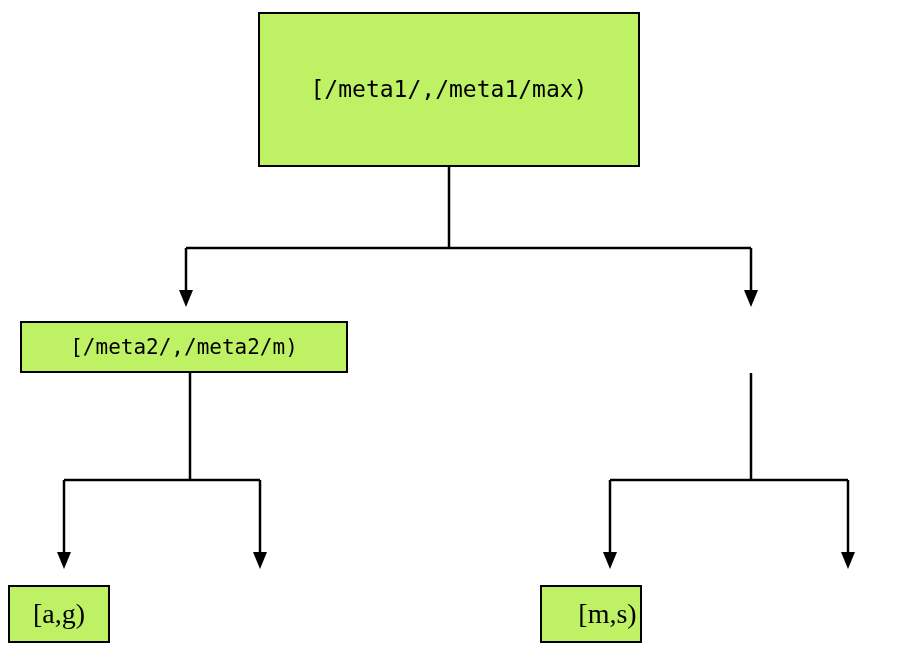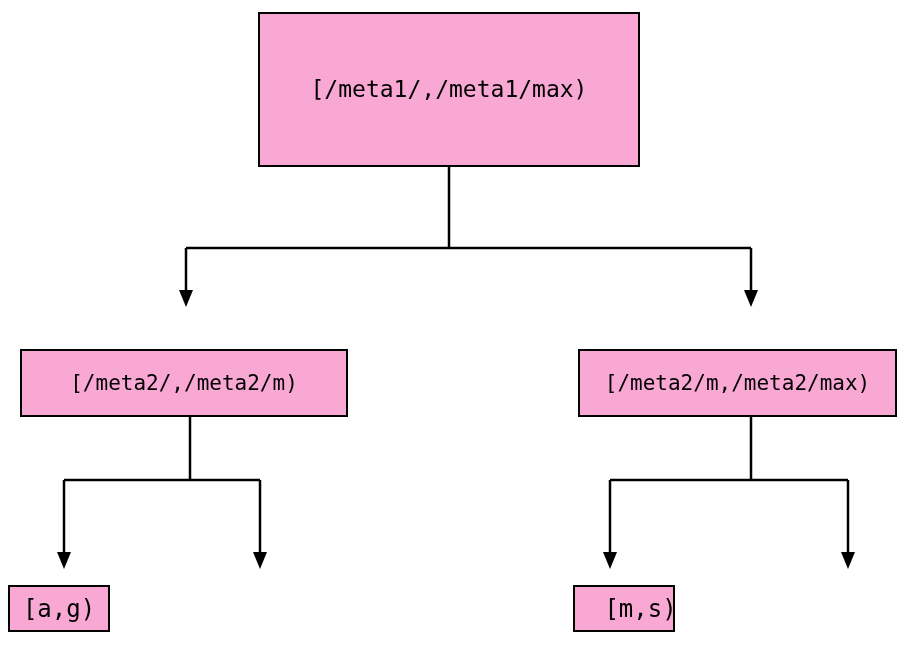--- a/index.html
+++ b/index.html
@@ -23,61 +23,61 @@
     position: absolute;
     left: 0;
     top: 0;
     width: 912px;
     height: 652px;
   }
   .node {
     position: absolute;
     box-sizing: border-box;
     border: 2px solid #000000;
-    background: #f9a8d4;
+    background: #bef264;
     display: flex;
     align-items: center;
     justify-content: center;
     color: #000000;
     white-space: pre;
   }
   .node-label {
     display: block;
     line-height: 1;
     letter-spacing: 0px;
   }
   .node-root {
     left: 258px;
     top: 12px;
     width: 382px;
     height: 155px;
     font-size: 23px;
   }
   .node-mid {
     top: 321px;
-    height: 68px;
+    height: 52px;
     font-size: 21px;
-    margin-top: 28px;
   }
   .node-mid-left {
     left: 20px;
     width: 328px;
   }
   .node-mid-right {
     left: 578px;
     width: 319px;
   }
   .node-leaf {
     top: 585px;
-    height: 47px;
-    font-size: 24px;
+    height: 58px;
+    font-size: 28px;
+    font-family: Liberation Serif, serif;
   }
   .leaf-1 { left: 8px;   width: 102px; }
   .leaf-2 { left: 204px; width: 102px; }
-  .leaf-3 { left: 573px; width: 102px; padding-left: 33px; }
+  .leaf-3 { left: 540px; width: 102px; padding-left: 33px; }
   .leaf-4 { left: 776px; width: 124px; }
 </style>
 </head>
 <body>
 
 <div id="diagram-root">
 
   <svg id="edge-layer" viewBox="0 0 912 652" width="912" height="652">
     <g fill="none" stroke="#000000" stroke-width="2.5" stroke-linecap="butt">
 
@@ -111,23 +111,20 @@
   </svg>
 
   <div class="node node-root">
     <span class="node-label">[/meta1/,/meta1/max)</span>
   </div>
 
   <div class="node node-mid node-mid-left">
     <span class="node-label">[/meta2/,/meta2/m)</span>
   </div>
 
-  <div class="node node-mid node-mid-right">
-    <span class="node-label">[/meta2/m,/meta2/max)</span>
-  </div>
 
   <div class="node node-leaf leaf-1">
     <span class="node-label">[a,g)</span>
   </div>
 
 
   <div class="node node-leaf leaf-3">
     <span class="node-label">[m,s)</span>
   </div>
 

